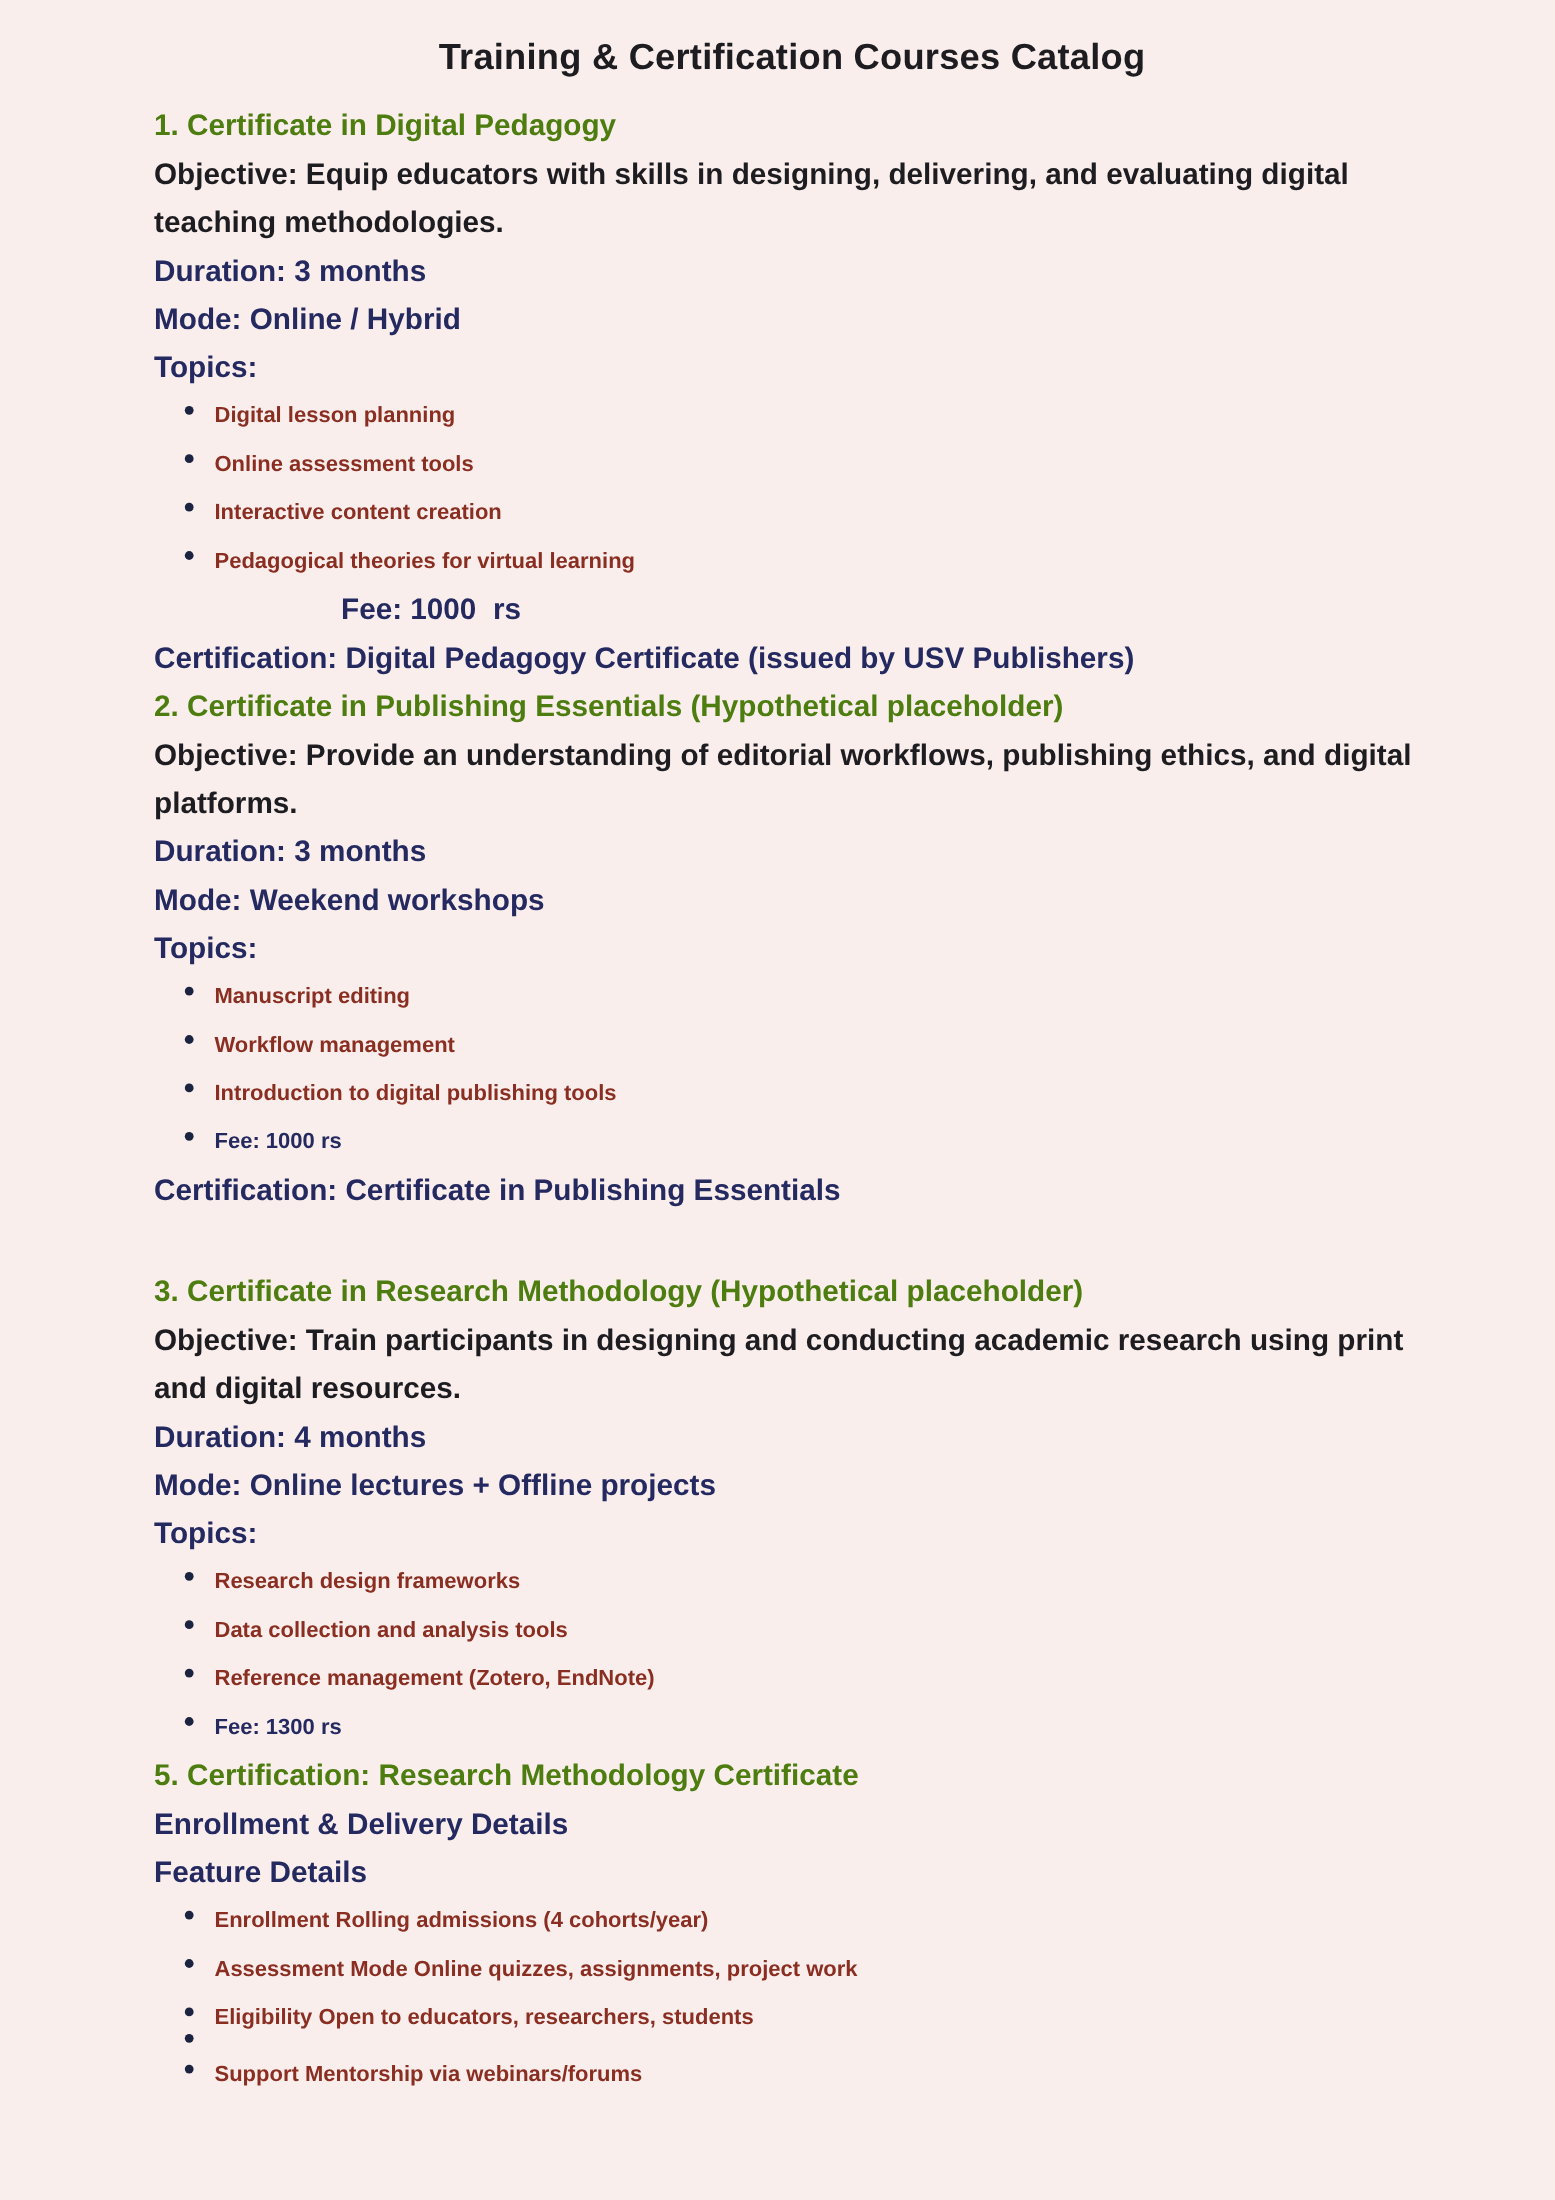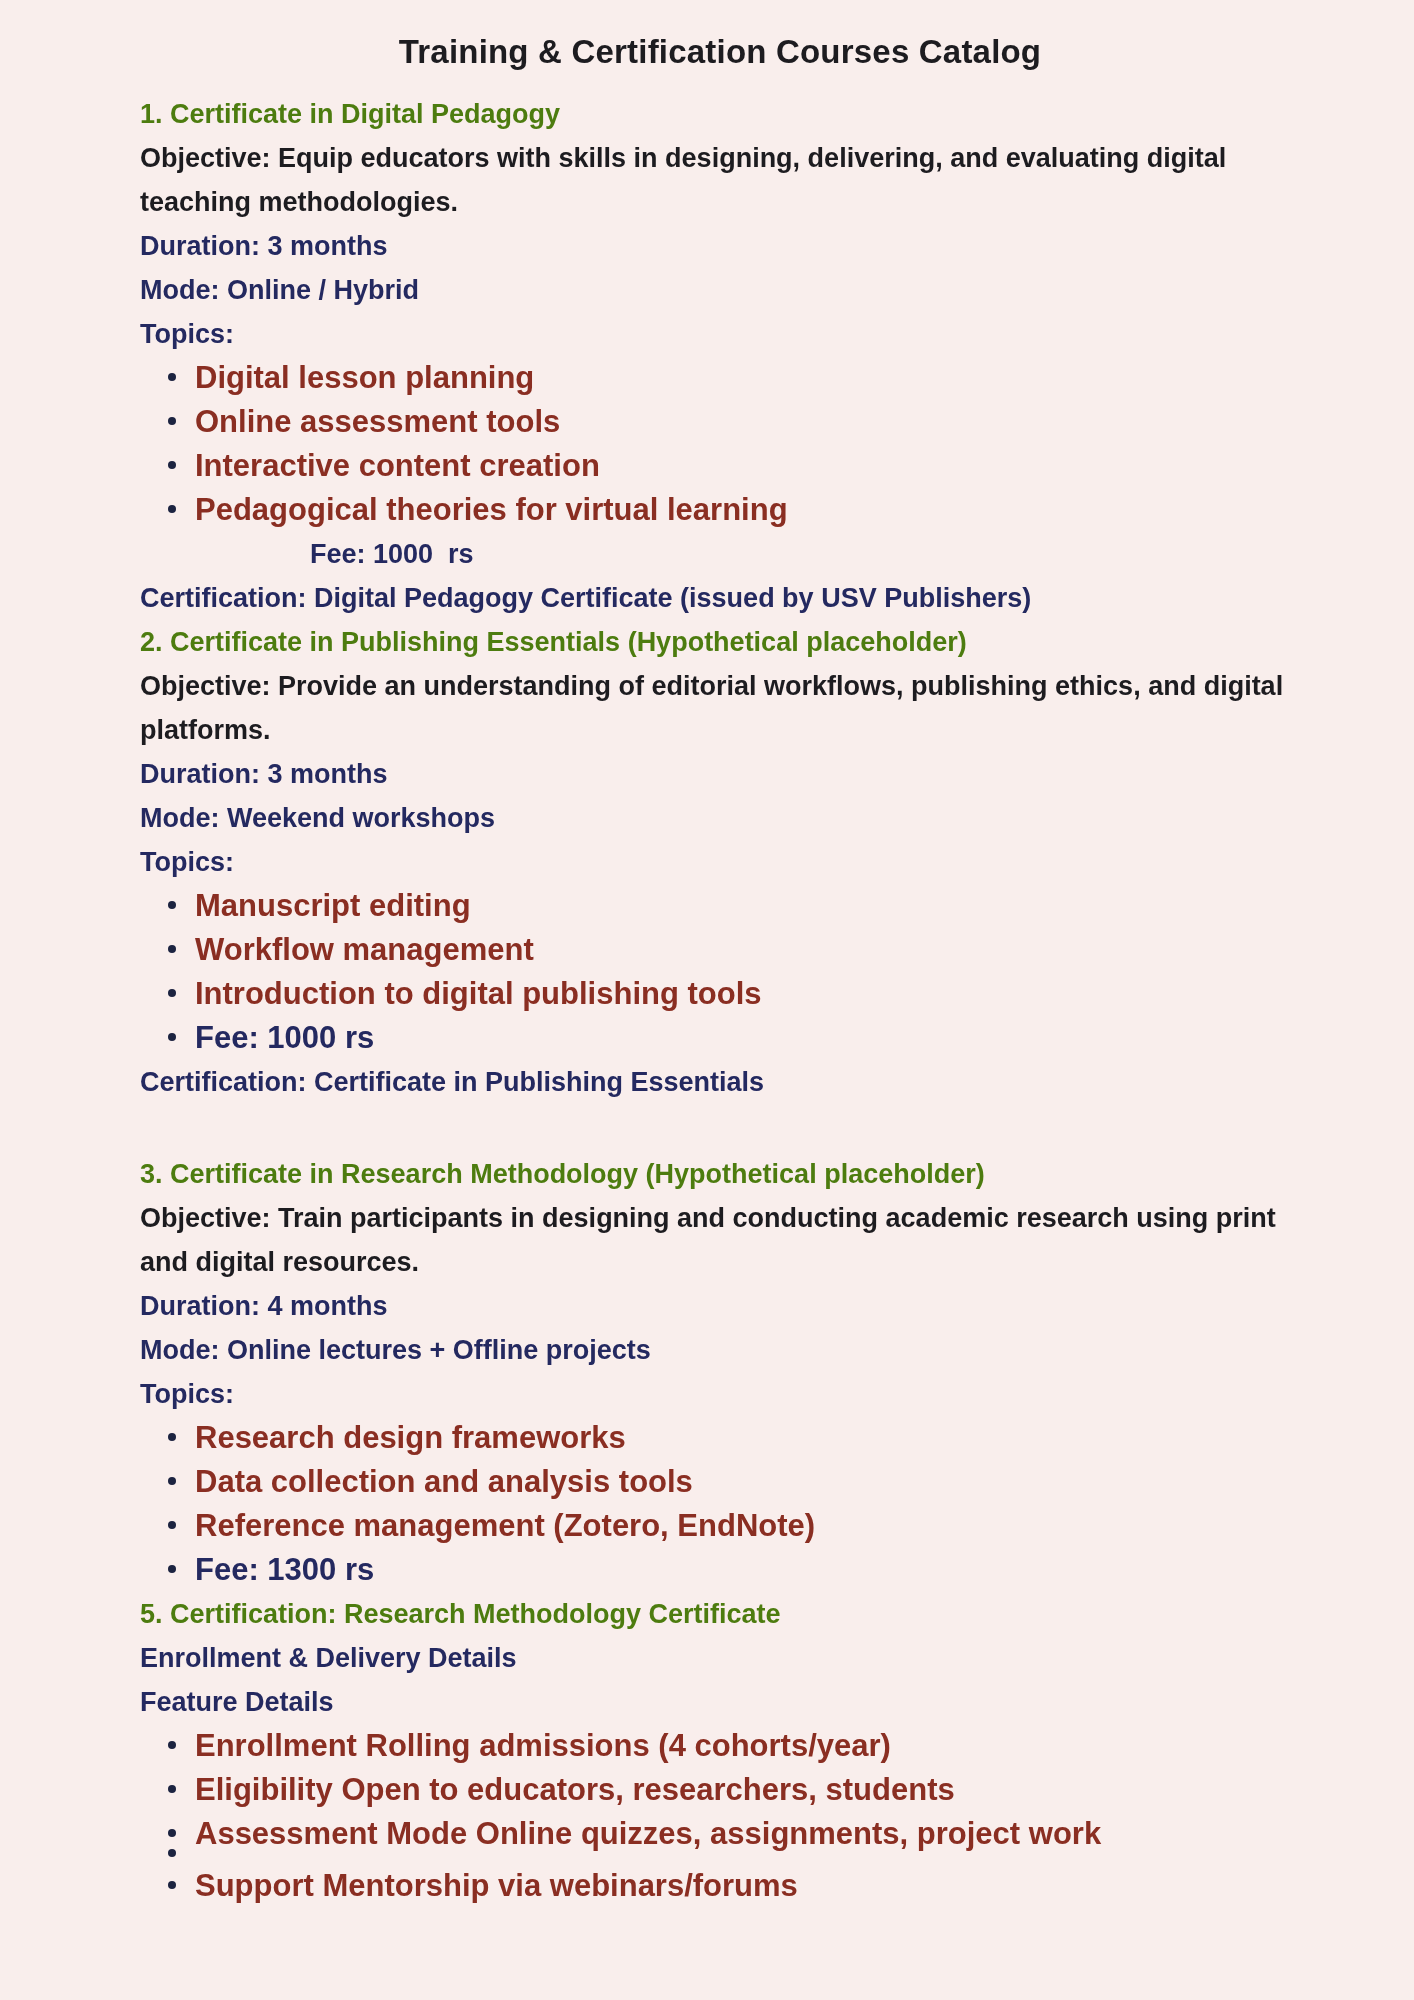--- a/index.html
+++ b/index.html
@@ -34,21 +34,21 @@
   .maroon{ color: #8a2e22; }
   ul.topics {
     list-style: none;
     margin: 0;
     padding: 0 0 0 28px;
   }
   ul.topics li {
     display: flex;
     align-items: baseline;
     line-height: 44px;
-    font-size: 31px;
+    font-size: 20px;
     text-align: right;
   }
   .dot {
     flex: 0 0 auto;
     width: 8px;
     height: 8px;
     border-radius: 50%;
     background: #1c2340;
     margin-right: 19px;
     position: relative;
@@ -150,25 +150,25 @@
   <section>
     <p class="navy">Enrollment &amp; Delivery Details</p>
     <p class="navy">Feature Details</p>
     <ul class="topics">
       <li>
         <span class="dot"></span>
         <span class="maroon">Enrollment Rolling admissions (4 cohorts/year)</span>
       </li>
       <li>
         <span class="dot"></span>
-        <span class="maroon">Eligibility Open to educators, researchers, students</span>
+        <span class="maroon">Assessment Mode Online quizzes, assignments, project work</span>
       </li>
       <li>
         <span class="dot"></span>
-        <span class="maroon">Assessment Mode Online quizzes, assignments, project work</span>
+        <span class="maroon">Eligibility Open to educators, researchers, students</span>
       </li>
       <li>
         <span class="dot"></span>
       </li>
       <li>
         <span class="dot"></span>
         <span class="maroon">Support Mentorship via webinars/forums</span>
       </li>
     </ul>
   </section>

